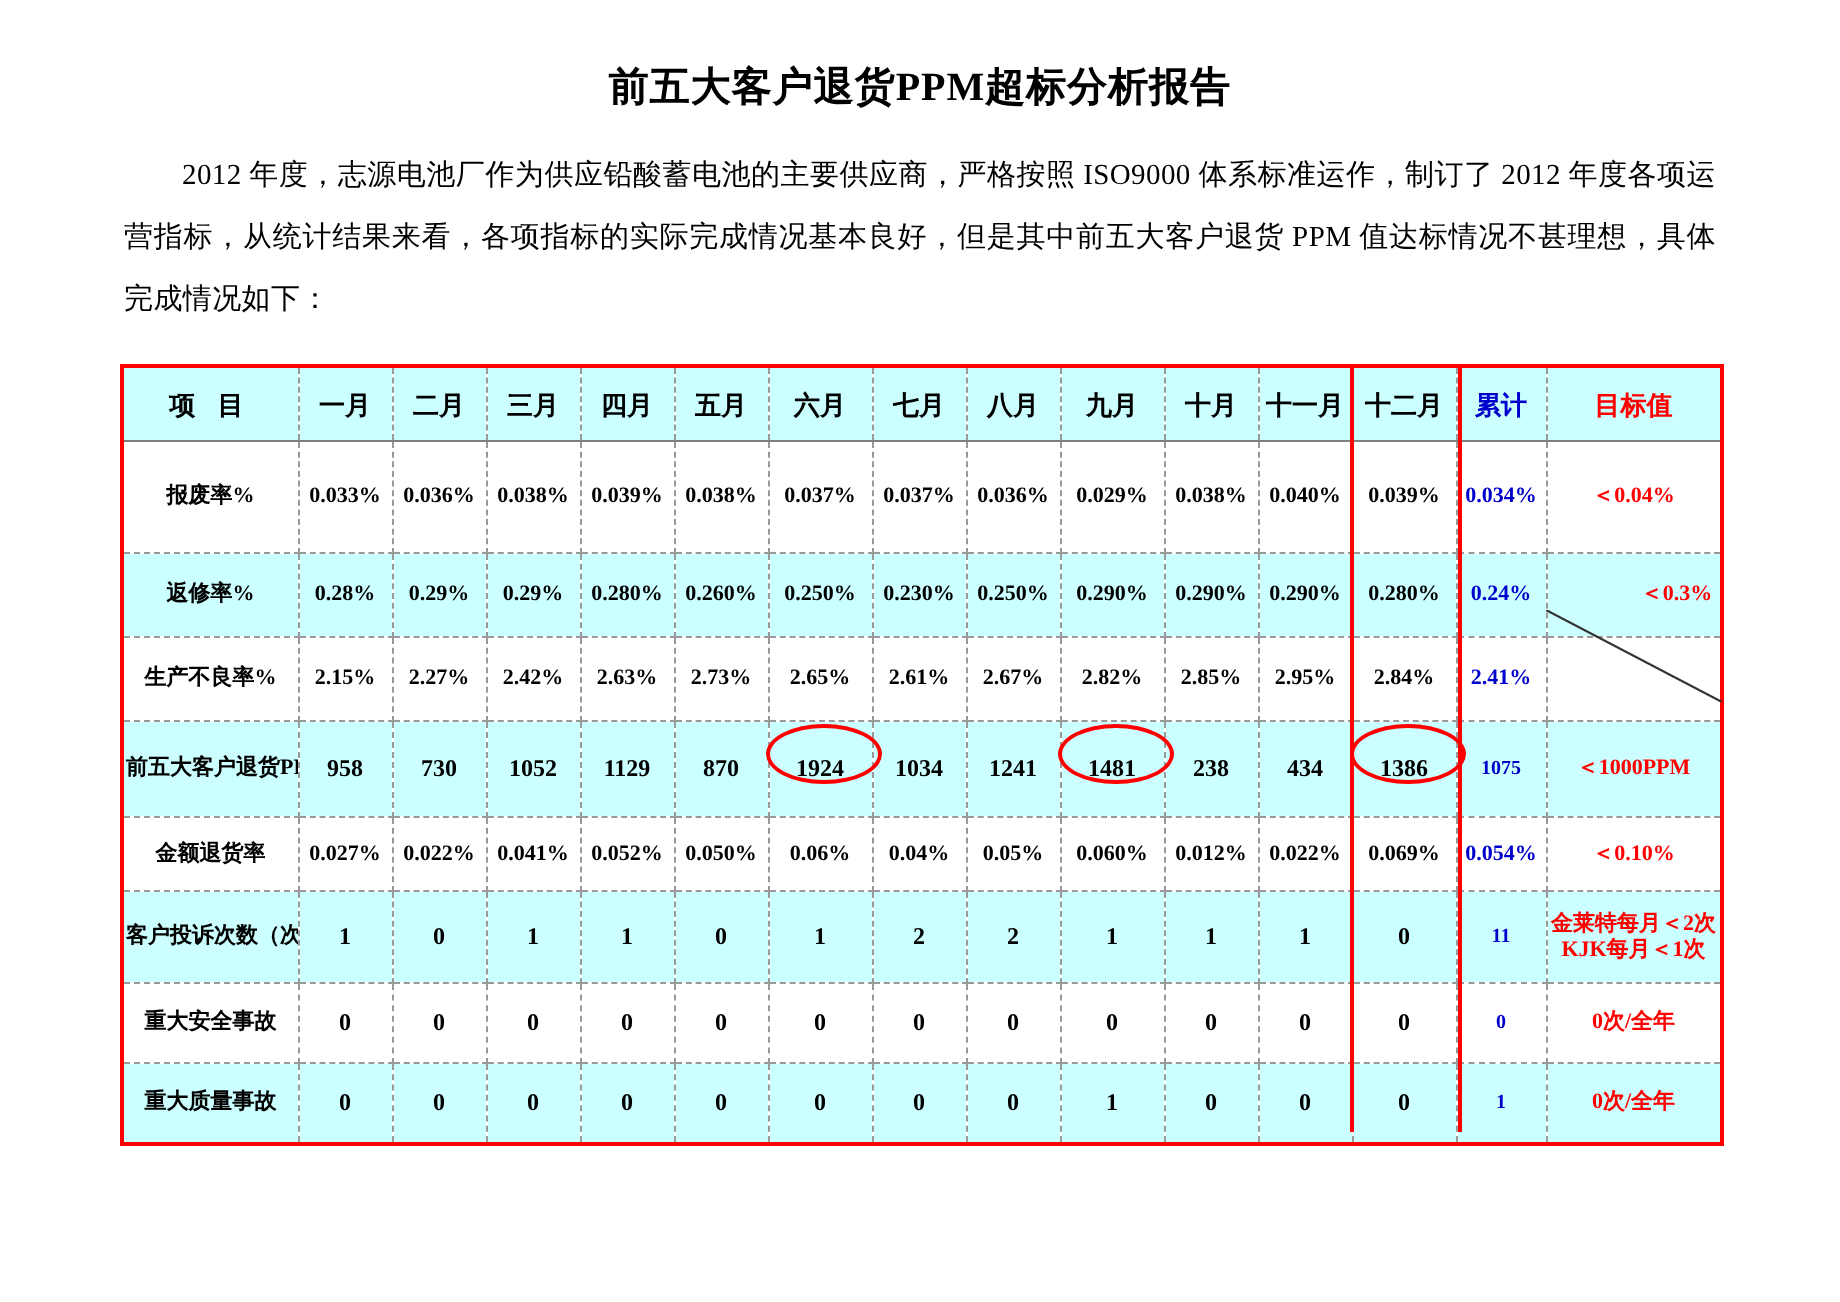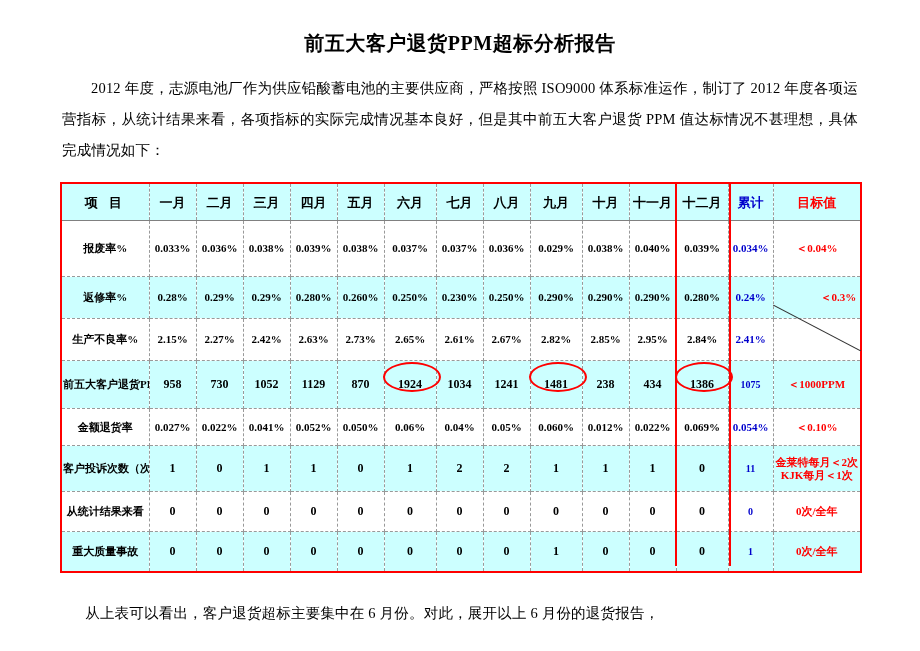--- a/index.html
+++ b/index.html
@@ -290,21 +290,21 @@
             <td class="val num">2</td>
             <td class="val num">1</td>
             <td class="val num">1</td>
             <td class="val num">1</td>
             <td class="val num dec">0</td>
             <td class="total num">11</td>
             <td class="target two-line" style="white-space: pre-line;">金莱特每月＜2次
 KJK每月＜1次</td>
           </tr>
           <tr class="white" style="height: 40px;">
-            <td class="rowlabel">从统计结果来看</td>
+            <td class="rowlabel">重大安全事故</td>
             <td class="val num">0</td>
             <td class="val num">0</td>
             <td class="val num">0</td>
             <td class="val num">0</td>
             <td class="val num">0</td>
             <td class="val num">0</td>
             <td class="val num">0</td>
             <td class="val num">0</td>
             <td class="val num">0</td>
             <td class="val num">0</td>
@@ -337,14 +337,13 @@
 
     <div class="ellipse" id="ellipse-jun" style="left: 323px; top: 179.5px; width: 54px; height: 26px;"></div>
     <div class="ellipse" id="ellipse-sep" style="left: 469px; top: 179.5px; width: 54px; height: 26px;"></div>
     <div class="ellipse" id="ellipse-dec" style="left: 615px; top: 179.5px; width: 54px; height: 26px;"></div>
 
     <svg class="slash-svg" id="slash" width="88" height="46" style="left: 713px; top: 122.5px;">
         <line x1="0" y1="0" x2="88" y2="46" stroke="#333333" stroke-width="1.1"></line>
       </svg>
   </div>
 
-  <p class="closing">从上表可以看出，客户退货超标主要集中在 6 月份。对此，展开以上 6 月份的退货报告，</p>
 </div>
 
 </body></html>

